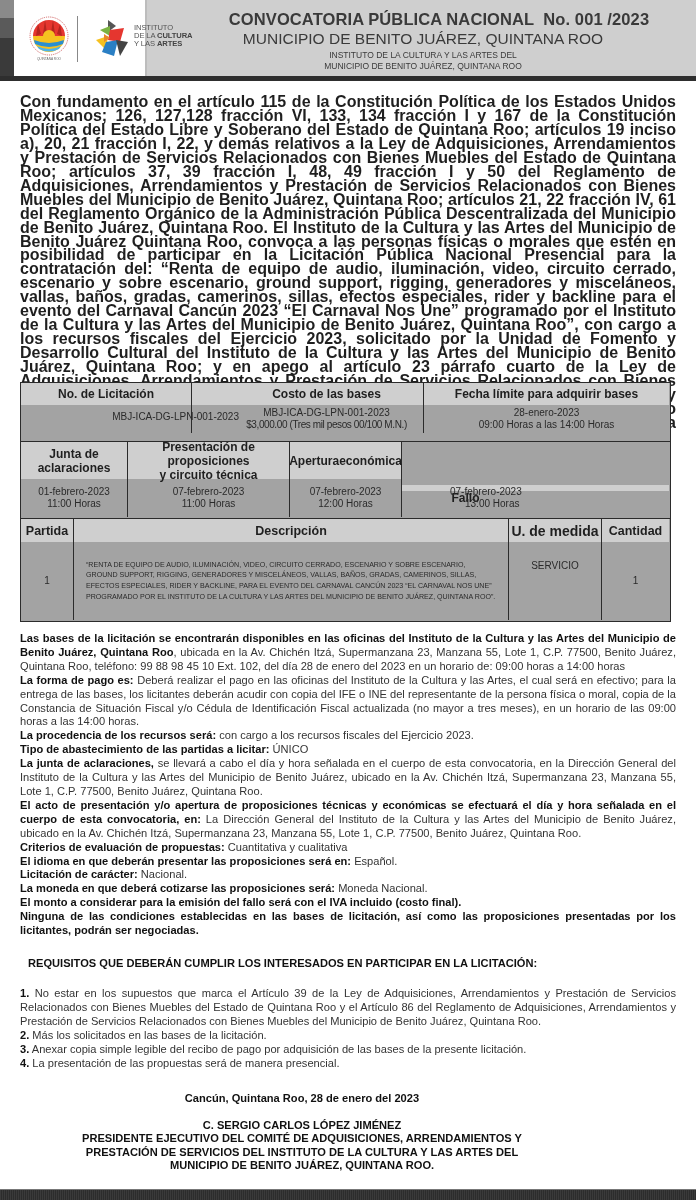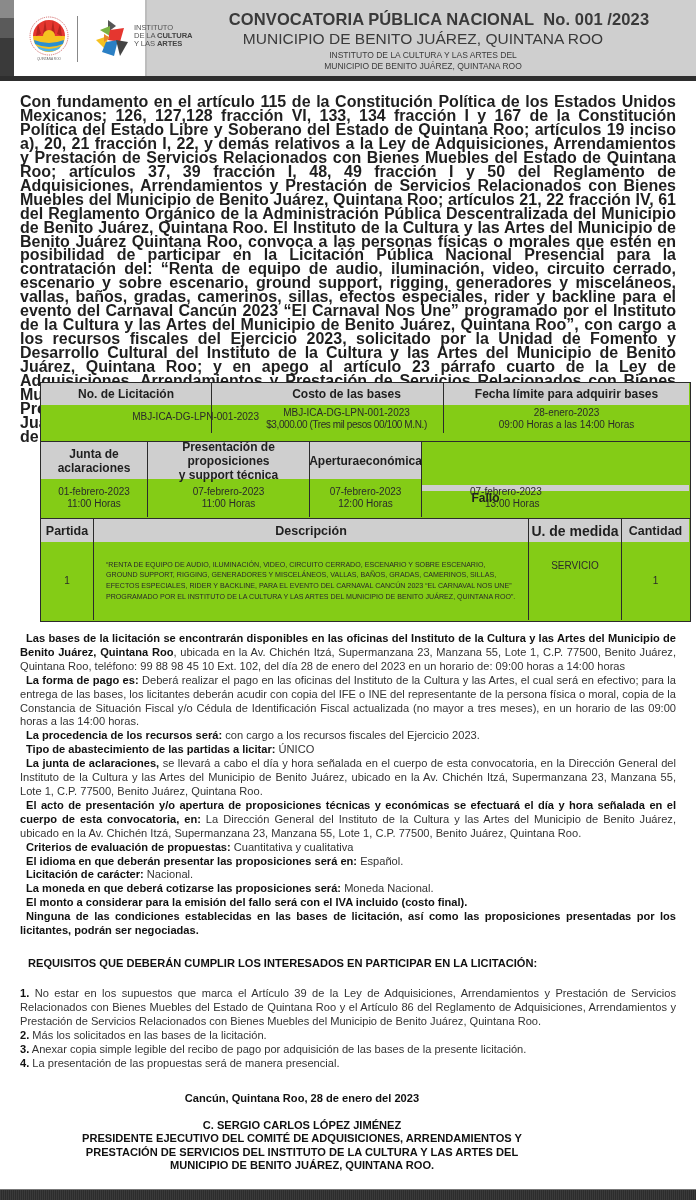--- a/index.html
+++ b/index.html
@@ -25,41 +25,41 @@
     color: #3a3a3a; letter-spacing: 0.1px; }
   .title-sub { position: absolute; left: 0; top: 30px; width: 546px; font-size: 15.5px; color: #3a3a3a; }
   .title-inst1 { position: absolute; left: 0; top: 50px; width: 546px; font-size: 8.5px; color: #3a3a3a; }
   .title-inst2 { position: absolute; left: 0; top: 61px; width: 546px; font-size: 8.5px; color: #3a3a3a; }
 
   
   .intro { position: absolute; left: 20px; top: 95px; width: 656px; font-size: 16px; line-height: 13.95px;
     text-align: justify; color: #1f1f1f; font-weight: bold; }
 
   
-  .tbl { position: absolute; left: 40px; border: 1.5px solid #2b2b2b; background: #84cc16; }
+  .tbl { position: absolute; left: 20px; border: 1.5px solid #2b2b2b; background: #a3a3a3; }
   .tbl-row { display: flex; }
   .tbl-cell { border-right: 1.5px solid #2b2b2b; display: flex; flex-direction: column; }
   .tbl-cell:last-child { border-right: none; }
   .tbl-head { background: #cfcfcf; font-weight: bold; font-size: 12px; color: #1f1f1f; text-align: center;
     display: flex; align-items: center; justify-content: center; }
   .tbl-val { font-size: 10px; color: #2a2a2a; text-align: center; display: flex; flex-direction: column;
     align-items: center; justify-content: center; line-height: 12px; }
 
   .t1 { top: 382px; width: 651px; height: 60px; }
   .t2 { top: 441px; width: 651px; height: 78px; }
   .t3 { top: 518px; width: 651px; height: 104px; }
 
   .desc-text { font-size: 7.1px; line-height: 10.6px; color: #2a2a2a; text-align: left; padding: 0 10px 0 12px;
     text-transform: uppercase; }
 
   
   .conditions { position: absolute; left: 20px; top: 632px; width: 656px; font-size: 11.1px; line-height: 13.9px;
     text-align: justify; color: #333; }
   .conditions p { margin: 0; }
-  .conditions b { color: #111; margin-left: 6px; }
+  .conditions b { color: #111; }
 
   .req-title { position: absolute; left: 28px; top: 957px; width: 656px; font-size: 11.1px; font-weight: bold; color: #111; }
   .req-list { position: absolute; left: 20px; top: 987px; width: 656px; font-size: 11.1px; line-height: 13.9px;
     text-align: justify; color: #333; }
   .req-list p { margin: 0; }
   .req-list b { color: #111; }
 
   .signature { position: absolute; left: 0; top: 1092px; width: 604px; text-align: center; font-weight: bold;
     font-size: 11.1px; color: #111; line-height: 13.5px; }
   .sig-place { margin-bottom: 13px; }
@@ -132,21 +132,21 @@
 </div>
 
 <div class="tbl t2">
   <div class="tbl-row" style="height:37px;">
     <div class="tbl-cell tbl-head" style="width:107px; flex-direction:column; line-height:14px;">
       <span>Junta de</span>
         <span>aclaraciones</span>
     </div>
     <div class="tbl-cell tbl-head" style="width:162px; flex-direction:column; line-height:14px;">
       <span>Presentación de proposiciones</span>
-        <span>y support técnica</span>
+        <span>y circuito técnica</span>
     </div>
     <div class="tbl-cell tbl-head" style="width:112px; flex-direction:row; line-height:14px;">
       <span>Apertura</span>
         <span>económica</span>
     </div>
     <div class="tbl-cell tbl-head" style="width:267px; align-items:center; justify-content:flex-start; padding-top:6px;margin-top:43px;">
       <span style="margin-left:-140px;">Fallo</span>
     </div>
   </div>
   <div class="tbl-row" style="height:38px;">

